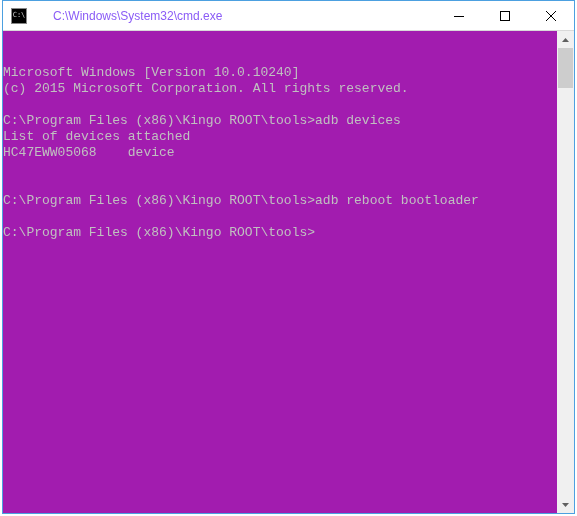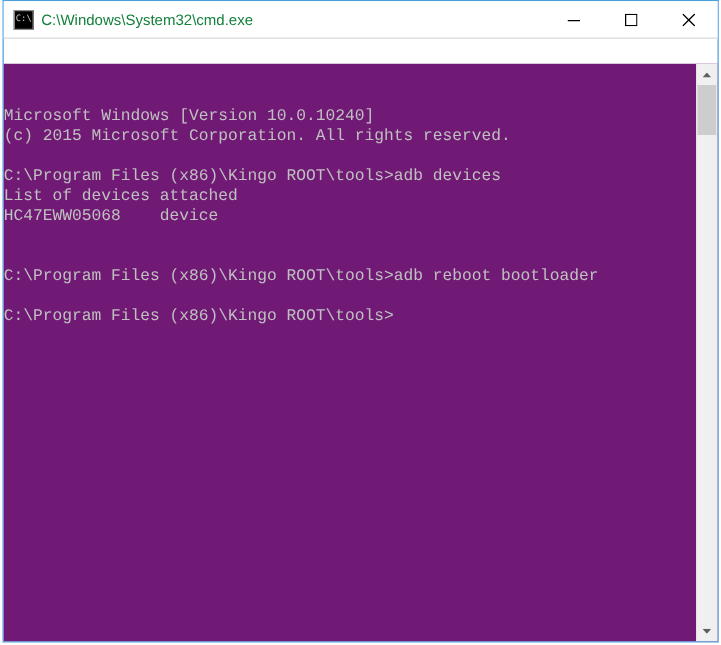--- a/index.html
+++ b/index.html
@@ -40,50 +40,50 @@
     justify-content: center;
   }
   .titlebar-icon-inner {
     color: #ccc;
     font-size: 7px;
     font-family: monospace;
     line-height: 1;
   }
   .titlebar-title {
     font-size: 12px;
-    color: #15803d;
+    color: #8b5cf6;
     flex: 1;
     white-space: nowrap;
     overflow: hidden;
+    margin-left: 20px;
   }
   .window-controls {
     display: flex;
     height: 100%;
   }
   .ctrl-btn {
     width: 46px;
     height: 100%;
     display: flex;
     align-items: center;
     justify-content: center;
     color: #000;
   }
   .ctrl-btn svg { display: block; }
   .terminal {
     flex: 1;
-    background: #701a75;
+    background: #a21caf;
     color: #c0c0c0;
     font-family: Consolas, "Courier New", monospace;
     font-size: 13px;
     line-height: 16px;
     padding: 2px 0 0 0;
     white-space: pre;
     overflow: hidden;
     position: relative;
-    margin-top: 20px;
   }
   .term-line { display: block; }
   .scrollbar {
     position: absolute;
     right: 0;
     top: 0;
     bottom: 0;
     width: 17px;
     background: #f0f0f0;
     display: flex;

